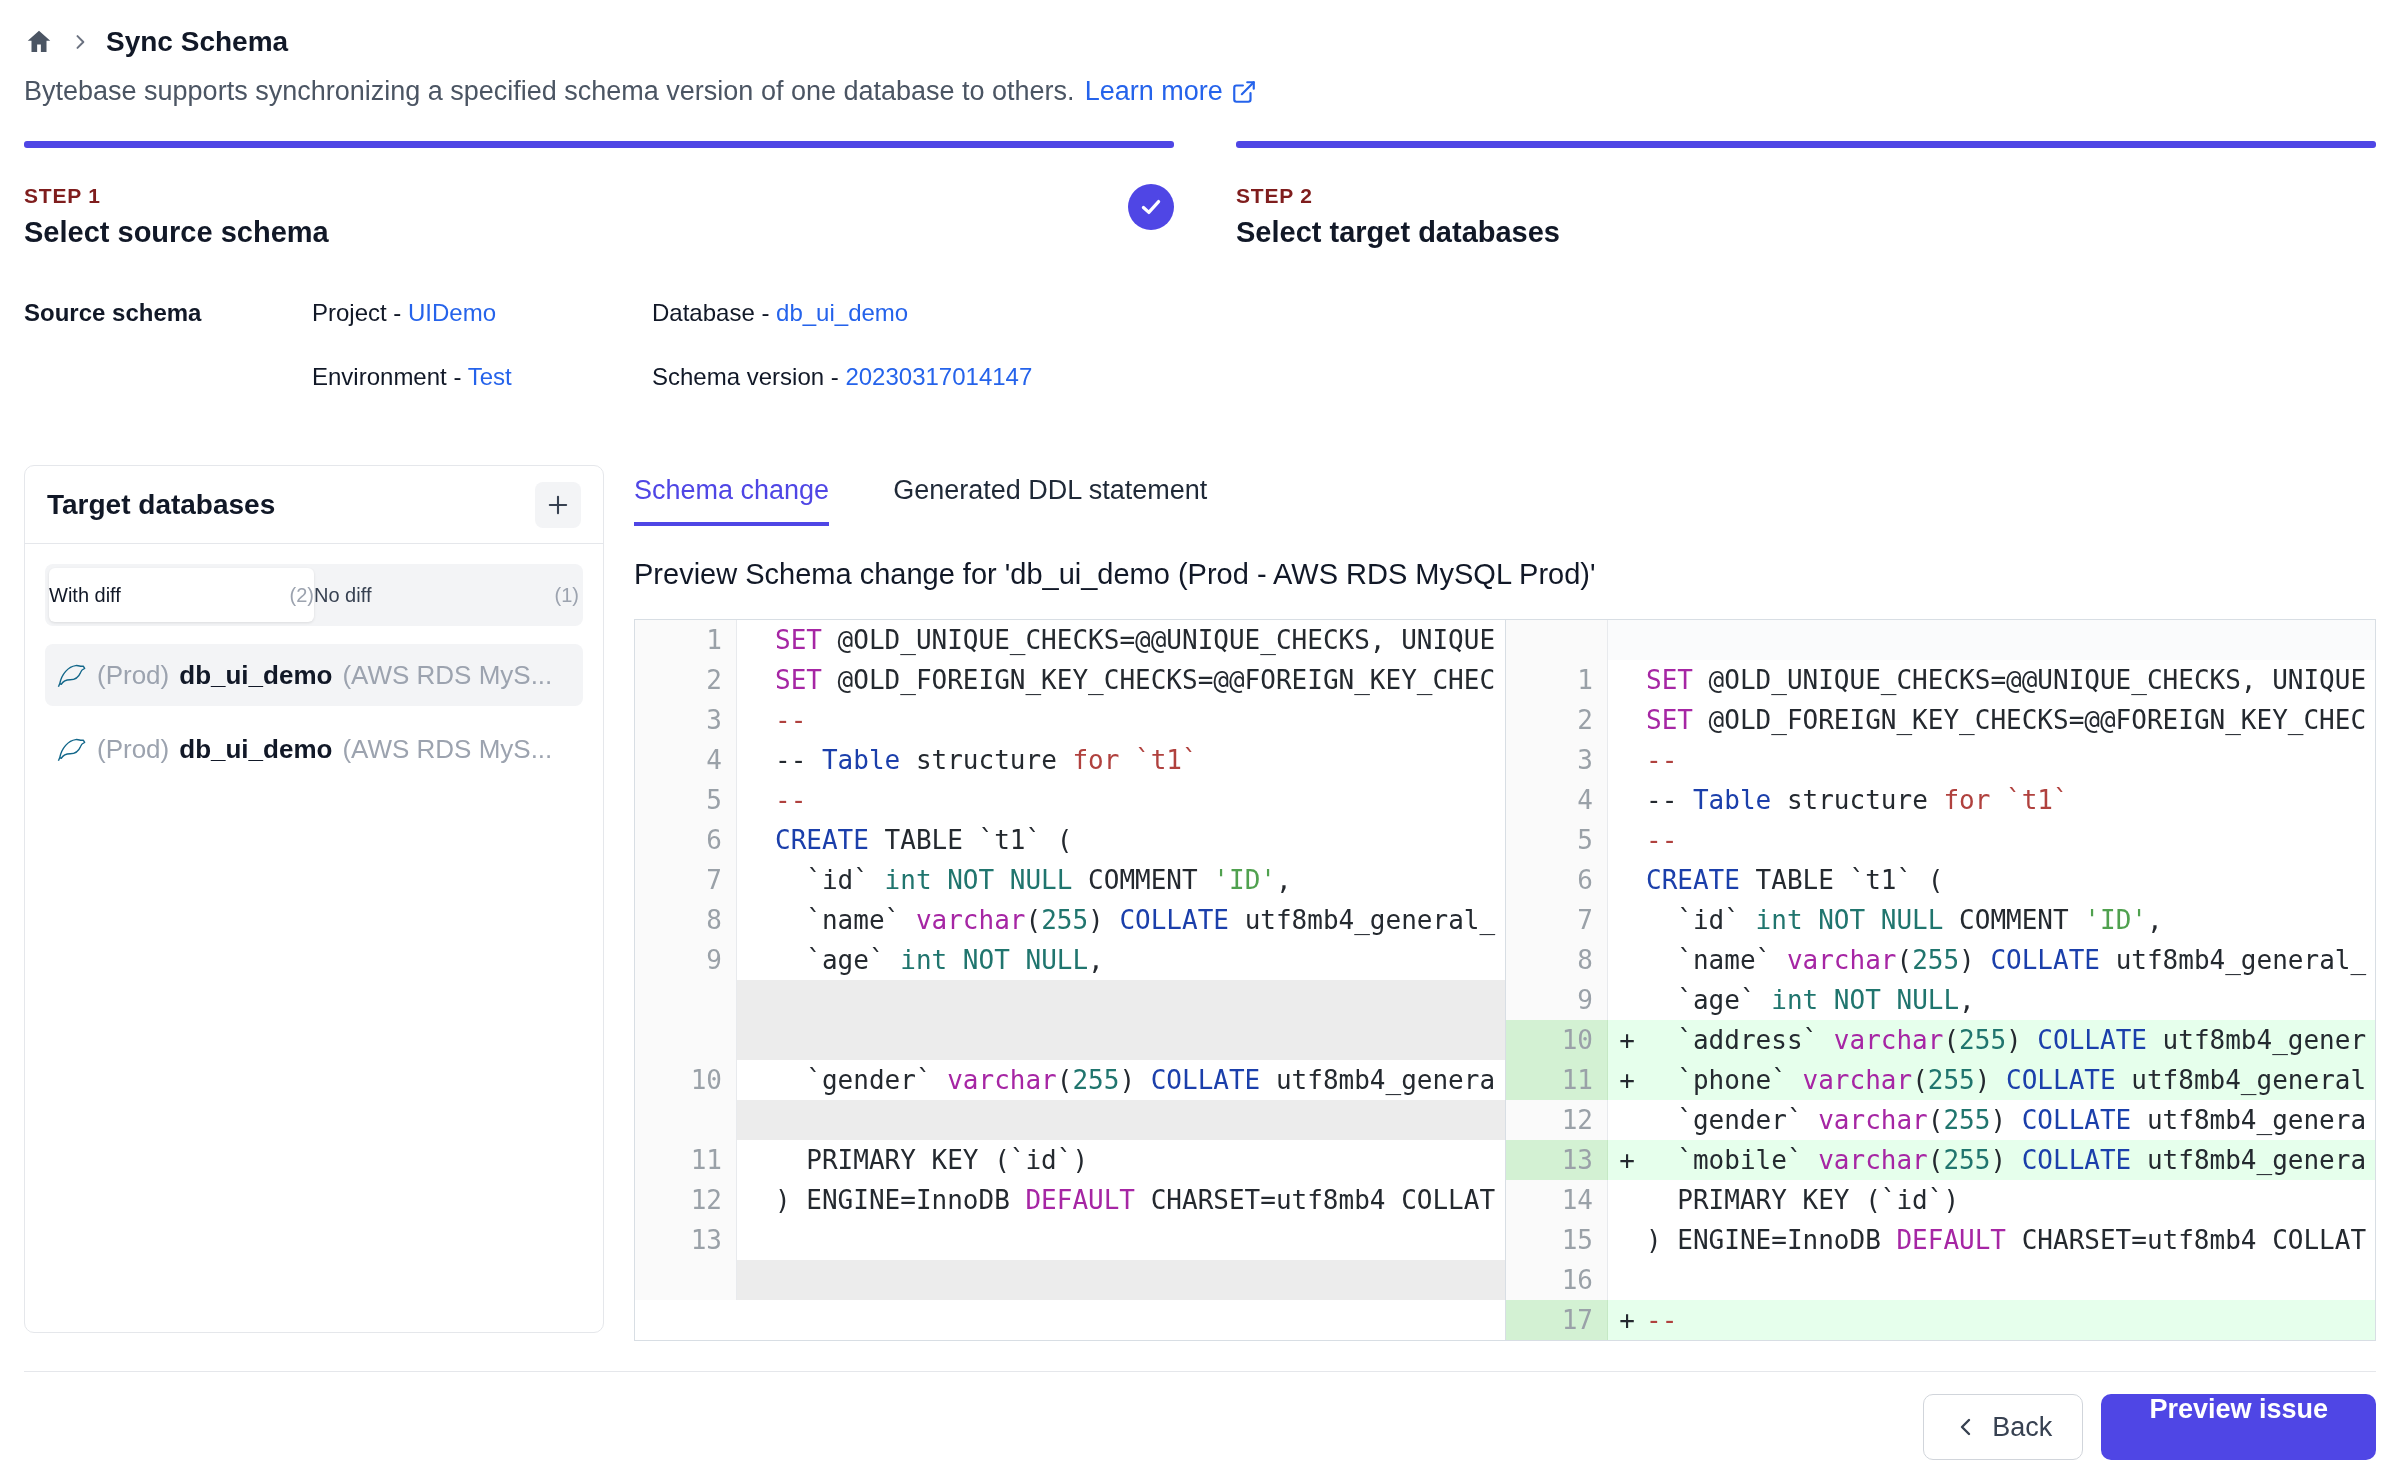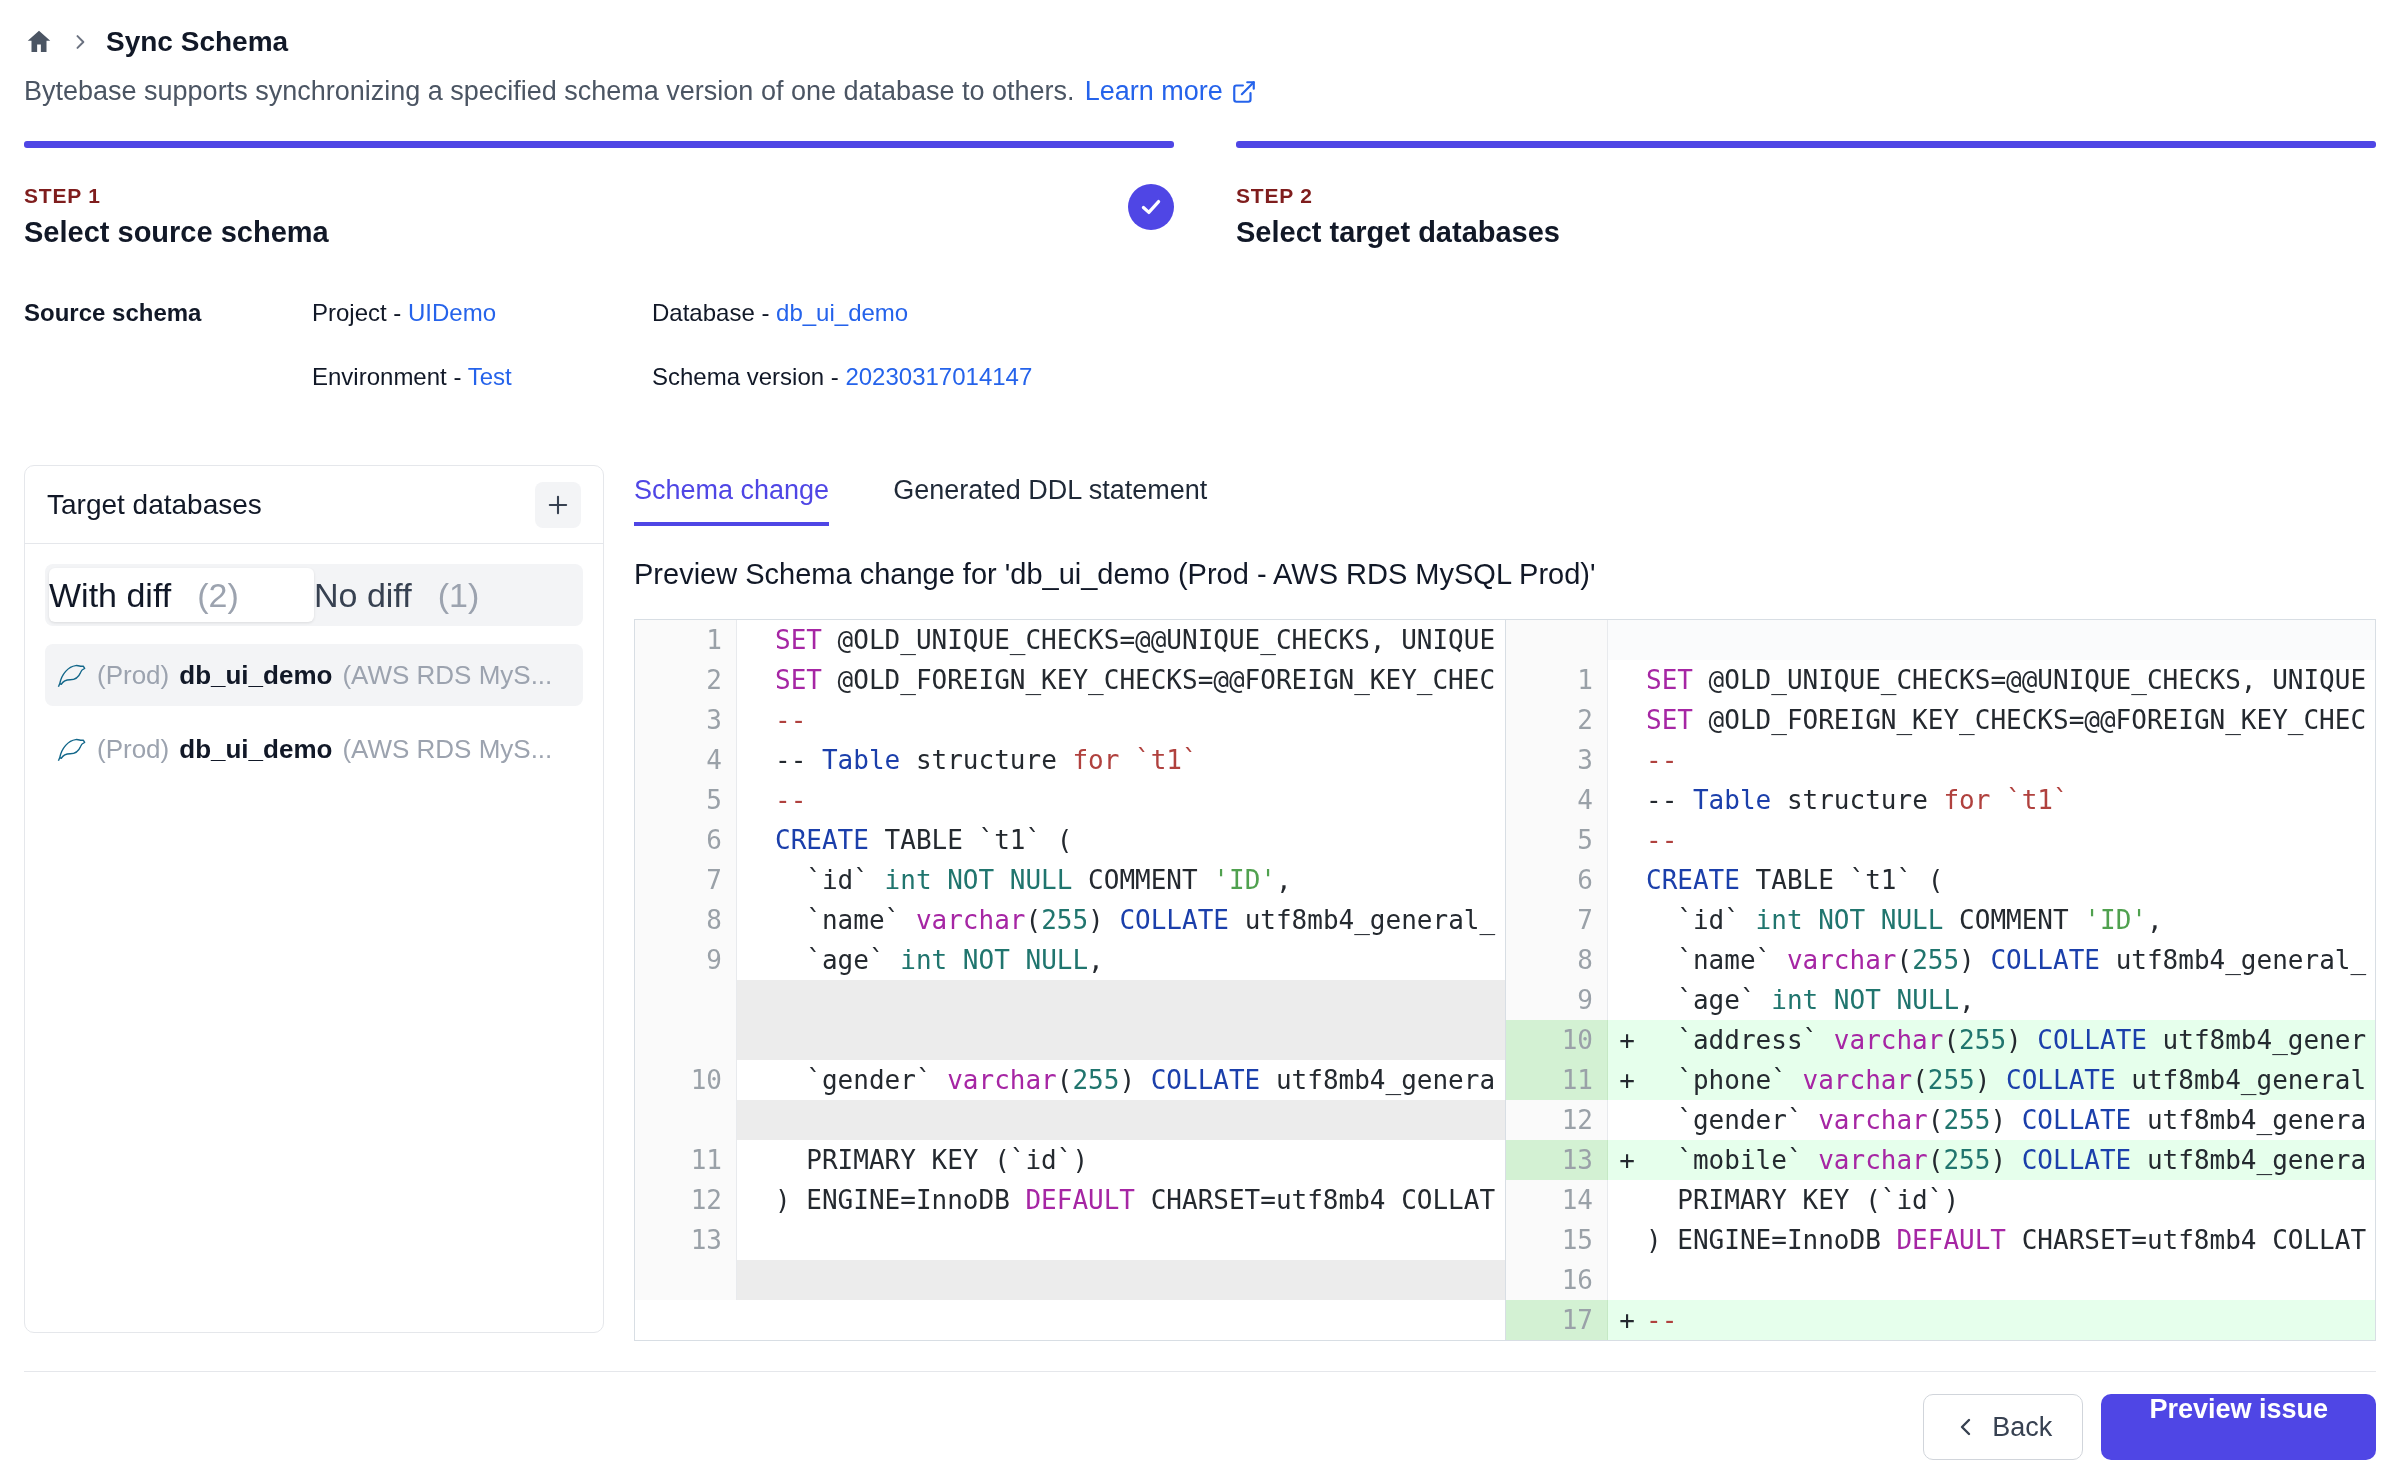--- a/index.html
+++ b/index.html
@@ -31,24 +31,24 @@
   .src-col3 { flex:1; }
   .src-line { line-height:40px; margin-bottom:24px; white-space:nowrap; }
   a.lnk { color:#2563eb; text-decoration:none; cursor:pointer; }
 
   
   .main { margin-top:44px; display:flex; gap:30px; }
 
   
   .card { width:580px; height:868px; border:1px solid #e5e7eb; border-radius:10px; background:#fff; }
   .card-header { height:78px; padding:0 22px; display:flex; align-items:center; justify-content:space-between; border-bottom:1px solid #e5e7eb; }
-  .card-title { font-size:28px; font-weight:400; }
+  .card-title { font-size:28px; font-weight:700; }
   .plus-btn { width:46px; height:46px; border-radius:8px; background:#f3f4f6; border:none; display:flex; align-items:center; justify-content:center; cursor:pointer; }
   .seg { margin:20px 20px 0; background:#f3f4f6; border-radius:8px; padding:4px; display:flex; height:62px; }
-  .seg-tab { flex:1; display:flex; align-items:center; justify-content:flex-start; gap:26px; font-size:34px; color:#374151; border-radius:6px; cursor:pointer; }
+  .seg-tab { flex:1; display:flex; align-items:center; justify-content:space-between; gap:20px; font-size:20px; color:#374151; border-radius:6px; cursor:pointer; }
   .seg-tab.active { background:#fff; box-shadow:0 1px 3px rgba(0,0,0,.1); color:#111827; }
   .seg-count { color:#9ca3af; }
   .dbl { margin:18px 20px 0; }
   .db-item { height:62px; border-radius:8px; padding:0 12px; display:flex; align-items:center; gap:10px; font-size:26px; white-space:nowrap; overflow:hidden; cursor:pointer; margin-bottom:12px; }
   .db-item.selected { background:#f3f4f6; }
   .db-env { color:#9ca3af; }
   .db-name { color:#111827; font-weight:600; }
   .db-inst { color:#9ca3af; }
 
   

